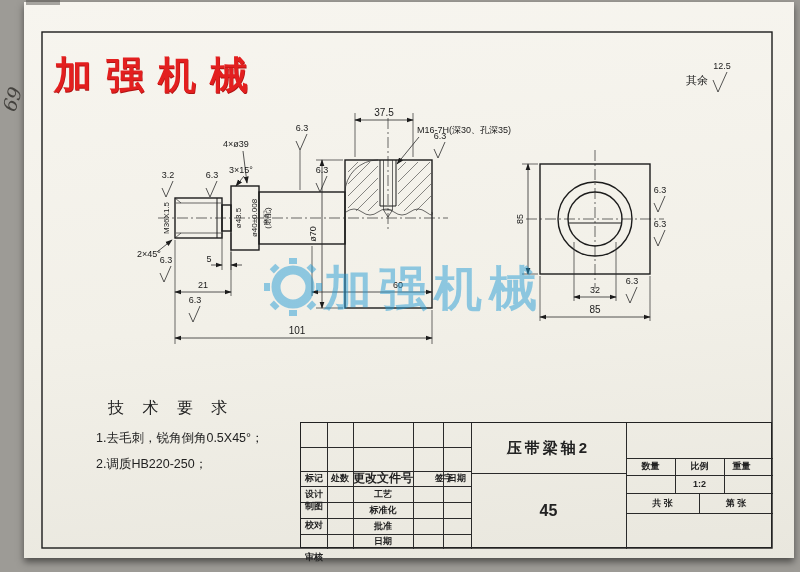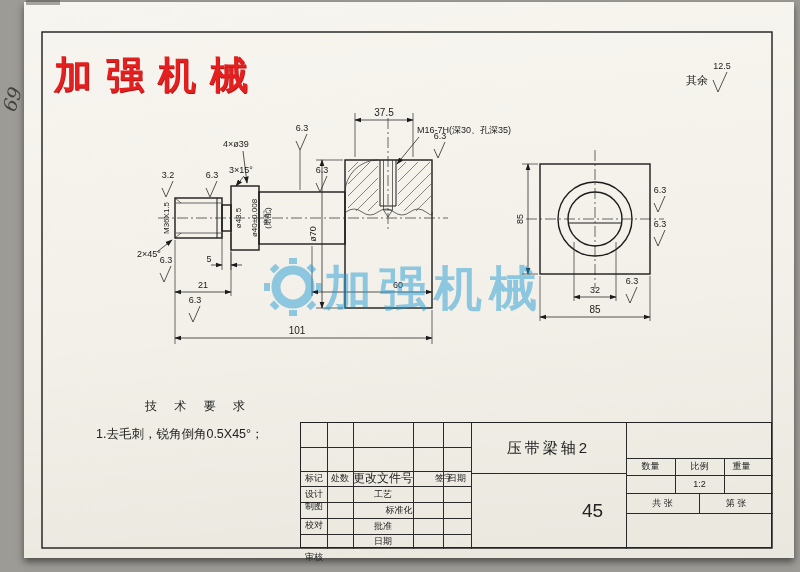--- a/index.html
+++ b/index.html
@@ -17,32 +17,32 @@
   .logo{
     position:absolute;left:54px;top:50px;font-size:38px;font-weight:bold;
     color:#e31f1f;letter-spacing:14px;white-space:nowrap;
     text-shadow:.6px .6px 0 #b01212;
   }
   .pagenum{
     position:absolute;left:0px;top:88px;font-size:19px;color:#44423e;
     transform:rotate(-72deg);font-family:"DejaVu Serif",serif;font-style:italic;
   }
   .tech{position:absolute;left:96px;top:398px;width:220px;color:#222;}
-  .tech .t{font-size:12px;letter-spacing:7px;margin-left:49px;margin-bottom:11px;}
+  .tech .t{font-size:16px;letter-spacing:7px;margin-left:12px;margin-bottom:11px;}
   .tech .i{font-size:12.5px;margin-bottom:9px;white-space:nowrap;}
   .tb{
     position:absolute;left:300px;top:422px;width:472px;height:126px;
     border:1.6px solid #222;box-sizing:border-box;color:#222;
   }
   .tb .vl{position:absolute;width:0;border-left:1px solid #2a2a2a;}
   .tb .hl{position:absolute;height:0;border-top:1px solid #2a2a2a;}
   .tb .cell{position:absolute;display:flex;align-items:center;justify-content:center;
-    font-size:9px;white-space:nowrap;overflow:hidden;}
+    font-size:9px;white-space:nowrap;overflow:hidden;font-weight:bold;}
   .tb .pn{font-size:15px;letter-spacing:3px;}
-  .tb .mat{font-size:19px;margin-left:44px;}
+  .tb .mat{font-size:16px;}
   
   .ol{stroke:#1c1c1c;stroke-width:1.4;fill:none;}
   .ml{stroke:#1c1c1c;stroke-width:1;fill:none;}
   .tl{stroke:#2b2b2b;stroke-width:.7;fill:none;}
   .dl{stroke:#2b2b2b;stroke-width:.8;fill:none;}
   .cl{stroke:#2b2b2b;stroke-width:.7;fill:none;stroke-dasharray:11 3 2 3;}
   .ht{stroke:#2b2b2b;stroke-width:.55;fill:none;}
   text{fill:#1a1a1a;font-family:"Liberation Sans",sans-serif;}
   .dt{font-size:10px;text-anchor:middle;}
   .ds{font-size:9px;text-anchor:middle;}
@@ -257,20 +257,21 @@
   </g>
 </svg>
 
 <div class="logo">加强机械</div>
 
 <div class="pagenum">69</div>
 
 <div class="tech">
   <div class="t">技 术 要 求</div>
   <div class="i">1.去毛刺，锐角倒角0.5X45°；</div>
+  <div class="i">2.调质HB220-250；</div>
 </div>
 
 <div class="tb">
 
   <div class="vl" style="left:26px;top:0;height:126px"></div>
   <div class="vl" style="left:52px;top:0;height:126px"></div>
   <div class="vl" style="left:112px;top:0;height:126px"></div>
   <div class="vl" style="left:142px;top:0;height:126px"></div>
   <div class="vl" style="left:170px;top:0;height:126px"></div>
   <div class="vl" style="left:325px;top:0;height:126px"></div>
@@ -294,21 +295,21 @@
   <div class="cell" style="left:52px;top:48px;width:60px;height:15px;font-size:12px">更改文件号</div>
   <div class="cell" style="left:128px;top:48px;width:30px;height:15px">签字</div>
   <div class="cell" style="left:142px;top:48px;width:28px;height:15px">日期</div>
 
   <div class="cell" style="left:0;top:63px;width:26px;height:16px">设计</div>
   <div class="cell" style="left:0;top:75px;width:26px;height:16px">制图</div>
   <div class="cell" style="left:0;top:94px;width:26px;height:16px">校对</div>
   <div class="cell" style="left:0;top:119px;width:26px;height:30px">审核</div>
 
   <div class="cell" style="left:52px;top:63px;width:60px;height:16px">工艺</div>
-  <div class="cell" style="left:68px;top:79px;width:60px;height:16px">标准化</div>
+  <div class="cell" style="left:52px;top:79px;width:60px;height:16px">标准化</div>
   <div class="cell" style="left:52px;top:95px;width:60px;height:16px">批准</div>
   <div class="cell" style="left:52px;top:111px;width:60px;height:15px">日期</div>
 
   <div class="cell pn" style="left:170px;top:0;width:155px;height:50px">压带梁轴2</div>
   <div class="cell mat" style="left:170px;top:50px;width:155px;height:76px">45</div>
 
   <div class="cell" style="left:325px;top:35px;width:49px;height:17px">数量</div>
   <div class="cell" style="left:374px;top:35px;width:49px;height:17px">比例</div>
   <div class="cell" style="left:423px;top:35px;width:35px;height:17px">重量</div>
   <div class="cell" style="left:374px;top:52px;width:49px;height:18px">1:2</div>

